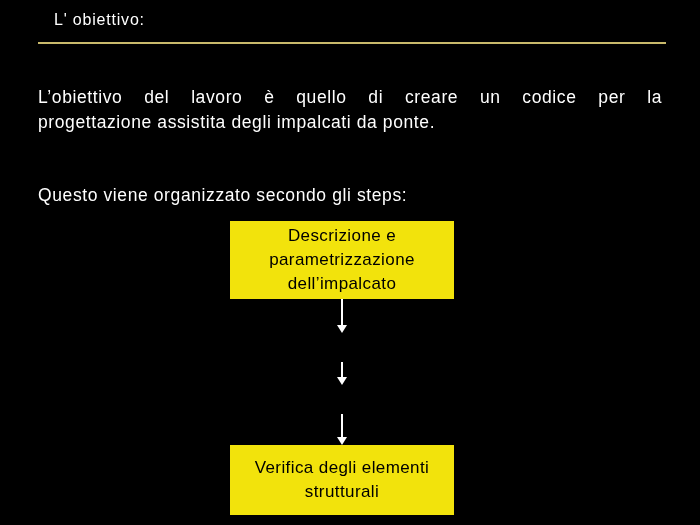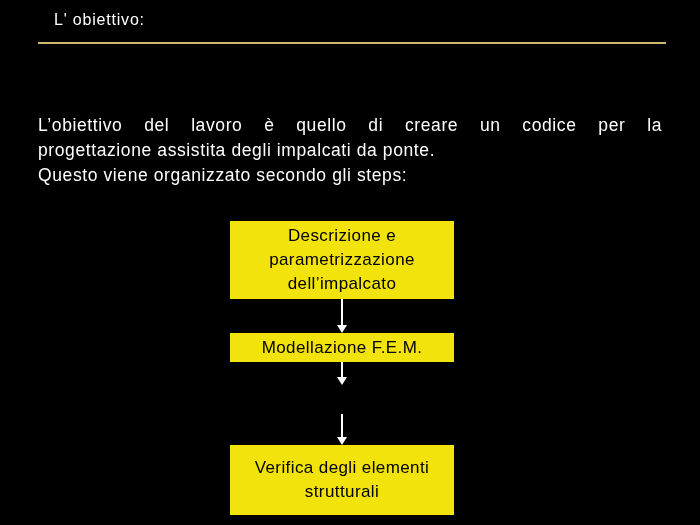--- a/index.html
+++ b/index.html
@@ -39,26 +39,25 @@
     top: 85px;
     width: 624px;
     color: #ffffff;
     font-size: 17.5px;
     line-height: 25px;
     letter-spacing: 0.6px;
   }
   .line-justified {
     text-align: justify;
     text-align-last: justify;
-    margin-top: 28px;
   }
   .steps-intro {
     position: absolute;
     left: 38px;
-    top: 165px;
+    top: 185px;
     color: #ffffff;
     font-size: 17.5px;
     letter-spacing: 0.6px;
   }
   .flow-box {
     position: absolute;
     left: 230px;
     width: 224px;
     background: #f2e30c;
     color: #000000;
@@ -118,23 +117,20 @@
 
   <div class="flow-box box-1">
     <span>Descrizione e parametrizzazione dell’impalcato</span>
   </div>
 
   <div class="flow-arrow arrow-1">
     <div class="arrow-line"></div>
     <div class="arrow-head"></div>
   </div>
 
-  <div class="flow-box box-2">
-    <span>Modellazione F.E.M.</span>
-  </div>
 
   <div class="flow-arrow arrow-2">
     <div class="arrow-line"></div>
     <div class="arrow-head"></div>
   </div>
 
 
   <div class="flow-arrow arrow-3">
     <div class="arrow-line"></div>
     <div class="arrow-head"></div>

